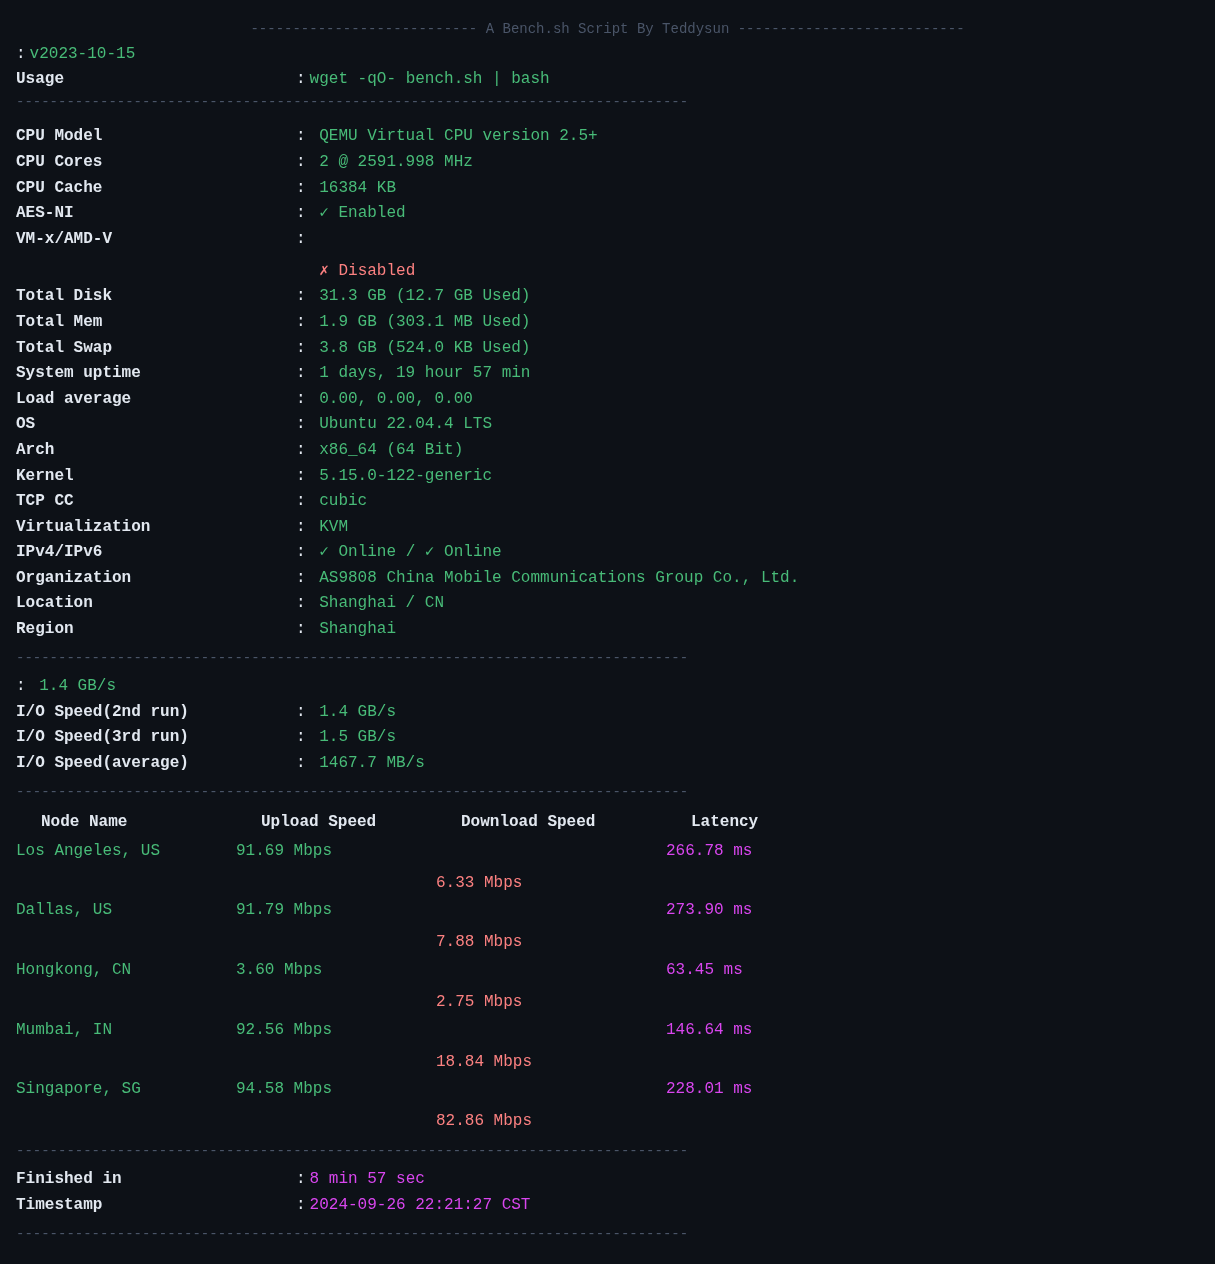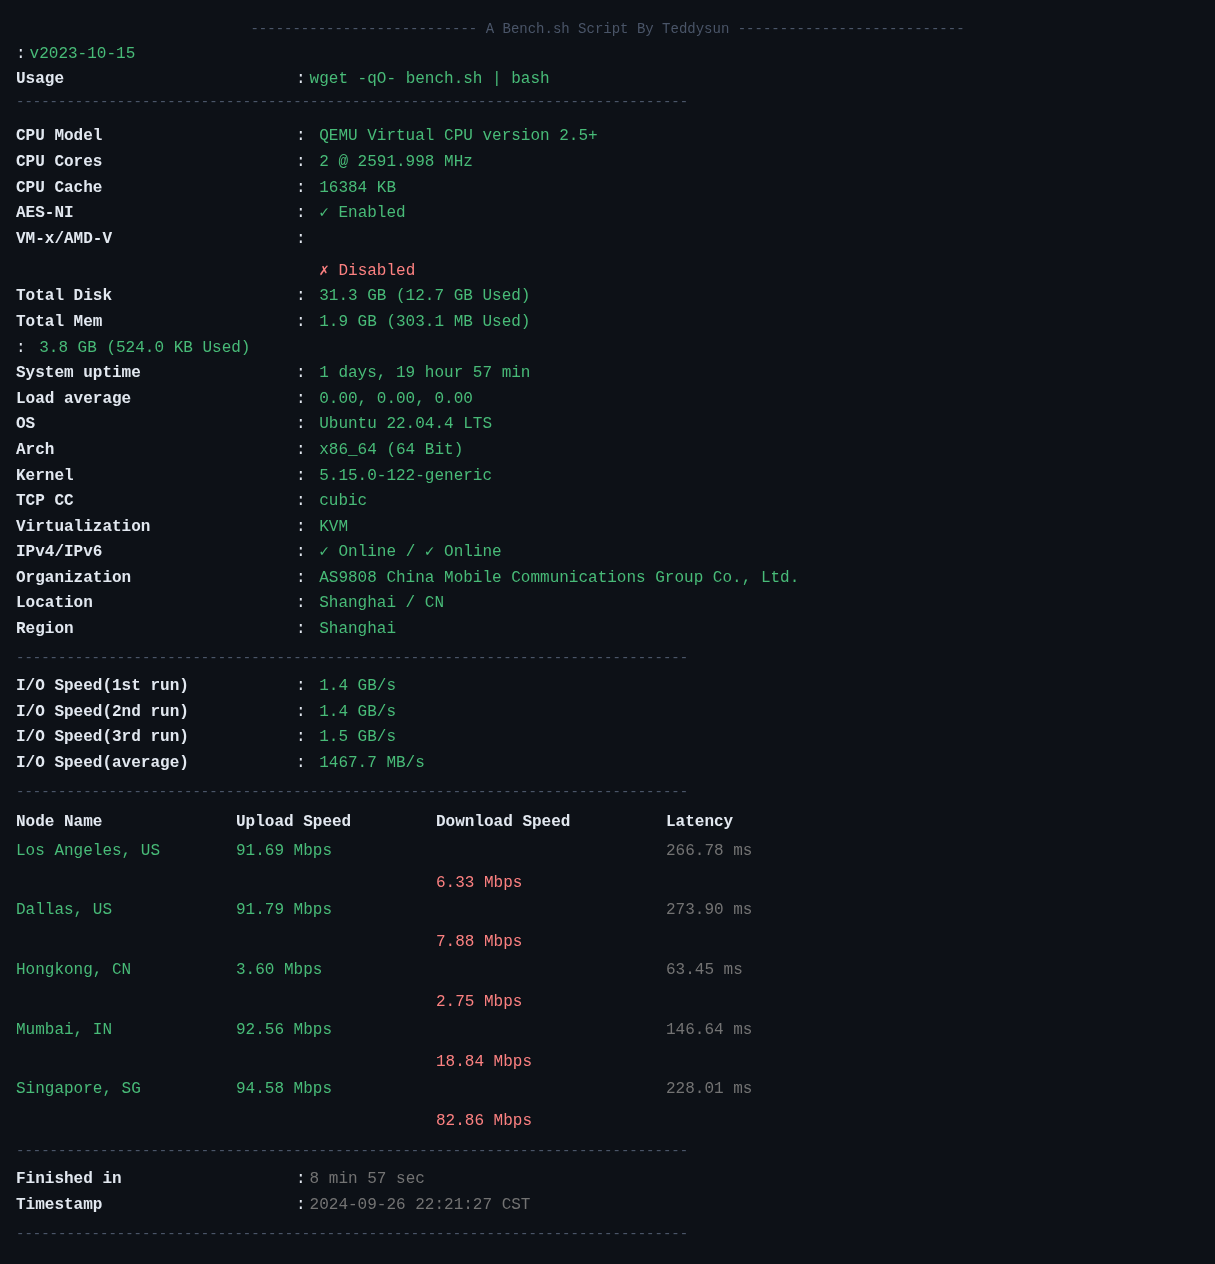--- a/index.html
+++ b/index.html
@@ -33,28 +33,29 @@
       color: #e2e8f0;
       min-width: 280px;
       font-weight: bold;
     }
     .colon {
       color: #e2e8f0;
       margin-right: 4px;
     }
     .value-green { color: #48bb78; }
     .value-red { color: #fc8181; margin-top: 32px; }
-    .value-white { color: #737373; }
+    .value-white { color: #d946ef; }
 
     
     .net-header {
       display: flex;
       color: #e2e8f0;
       font-weight: bold;
       padding: 2px 0;
+      margin-left: 25px;
     }
     .net-row {
       display: flex;
       padding: 1px 0;
     }
     .col-node { min-width: 220px; }
     .col-upload { min-width: 200px; }
     .col-download { min-width: 230px; }
     .col-latency { min-width: 160px; }
 
@@ -86,38 +87,38 @@
   </div>
 
   <div class="section" id="system-rows">
   <div class="row"><span class="label">CPU Model</span><span class="colon">: </span><span class="value-green">QEMU Virtual CPU version 2.5+</span></div>
       <div class="row"><span class="label">CPU Cores</span><span class="colon">: </span><span class="value-green">2 @ 2591.998 MHz</span></div>
       <div class="row"><span class="label">CPU Cache</span><span class="colon">: </span><span class="value-green">16384 KB</span></div>
       <div class="row"><span class="label">AES-NI</span><span class="colon">: </span><span class="value-green">✓ Enabled</span></div>
       <div class="row"><span class="label">VM-x/AMD-V</span><span class="colon">: </span><span class="value-red">✗ Disabled</span></div>
       <div class="row"><span class="label">Total Disk</span><span class="colon">: </span><span class="value-green">31.3 GB (12.7 GB Used)</span></div>
       <div class="row"><span class="label">Total Mem</span><span class="colon">: </span><span class="value-green">1.9 GB (303.1 MB Used)</span></div>
-      <div class="row"><span class="colon">: </span><span class="value-green">3.8 GB (524.0 KB Used)</span></div>
+      <div class="row"><span class="label">Total Swap</span><span class="colon">: </span><span class="value-green">3.8 GB (524.0 KB Used)</span></div>
       <div class="row"><span class="label">System uptime</span><span class="colon">: </span><span class="value-green">1 days, 19 hour 57 min</span></div>
       <div class="row"><span class="label">Load average</span><span class="colon">: </span><span class="value-green">0.00, 0.00, 0.00</span></div>
       <div class="row"><span class="label">OS</span><span class="colon">: </span><span class="value-green">Ubuntu 22.04.4 LTS</span></div>
       <div class="row"><span class="label">Arch</span><span class="colon">: </span><span class="value-green">x86_64 (64 Bit)</span></div>
       <div class="row"><span class="label">Kernel</span><span class="colon">: </span><span class="value-green">5.15.0-122-generic</span></div>
       <div class="row"><span class="label">TCP CC</span><span class="colon">: </span><span class="value-green">cubic</span></div>
       <div class="row"><span class="label">Virtualization</span><span class="colon">: </span><span class="value-green">KVM</span></div>
       <div class="row"><span class="label">IPv4/IPv6</span><span class="colon">: </span><span class="value-green">✓ Online / ✓ Online</span></div>
       <div class="row"><span class="label">Organization</span><span class="colon">: </span><span class="value-green">AS9808 China Mobile Communications Group Co., Ltd.</span></div>
       <div class="row"><span class="label">Location</span><span class="colon">: </span><span class="value-green">Shanghai / CN</span></div>
       <div class="row"><span class="label">Region</span><span class="colon">: </span><span class="value-green">Shanghai</span></div>
     </div>
 
   <div class="divider">--------------------------------------------------------------------------------</div>
 
   <div class="section" id="io-rows">
-  <div class="row"><span class="label">I/O Speed(1st run)</span><span class="colon">: </span><span class="value-green">1.4 GB/s</span></div>
+  <div class="row"><span class="colon">: </span><span class="value-green">1.4 GB/s</span></div>
       <div class="row"><span class="label">I/O Speed(2nd run)</span><span class="colon">: </span><span class="value-green">1.4 GB/s</span></div>
       <div class="row"><span class="label">I/O Speed(3rd run)</span><span class="colon">: </span><span class="value-green">1.5 GB/s</span></div>
       <div class="row"><span class="label">I/O Speed(average)</span><span class="colon">: </span><span class="value-green">1467.7 MB/s</span></div>
     </div>
 
   <div class="divider">--------------------------------------------------------------------------------</div>
 
   <div class="section">
     <div class="net-header">
       <span class="col-node">Node Name</span>

